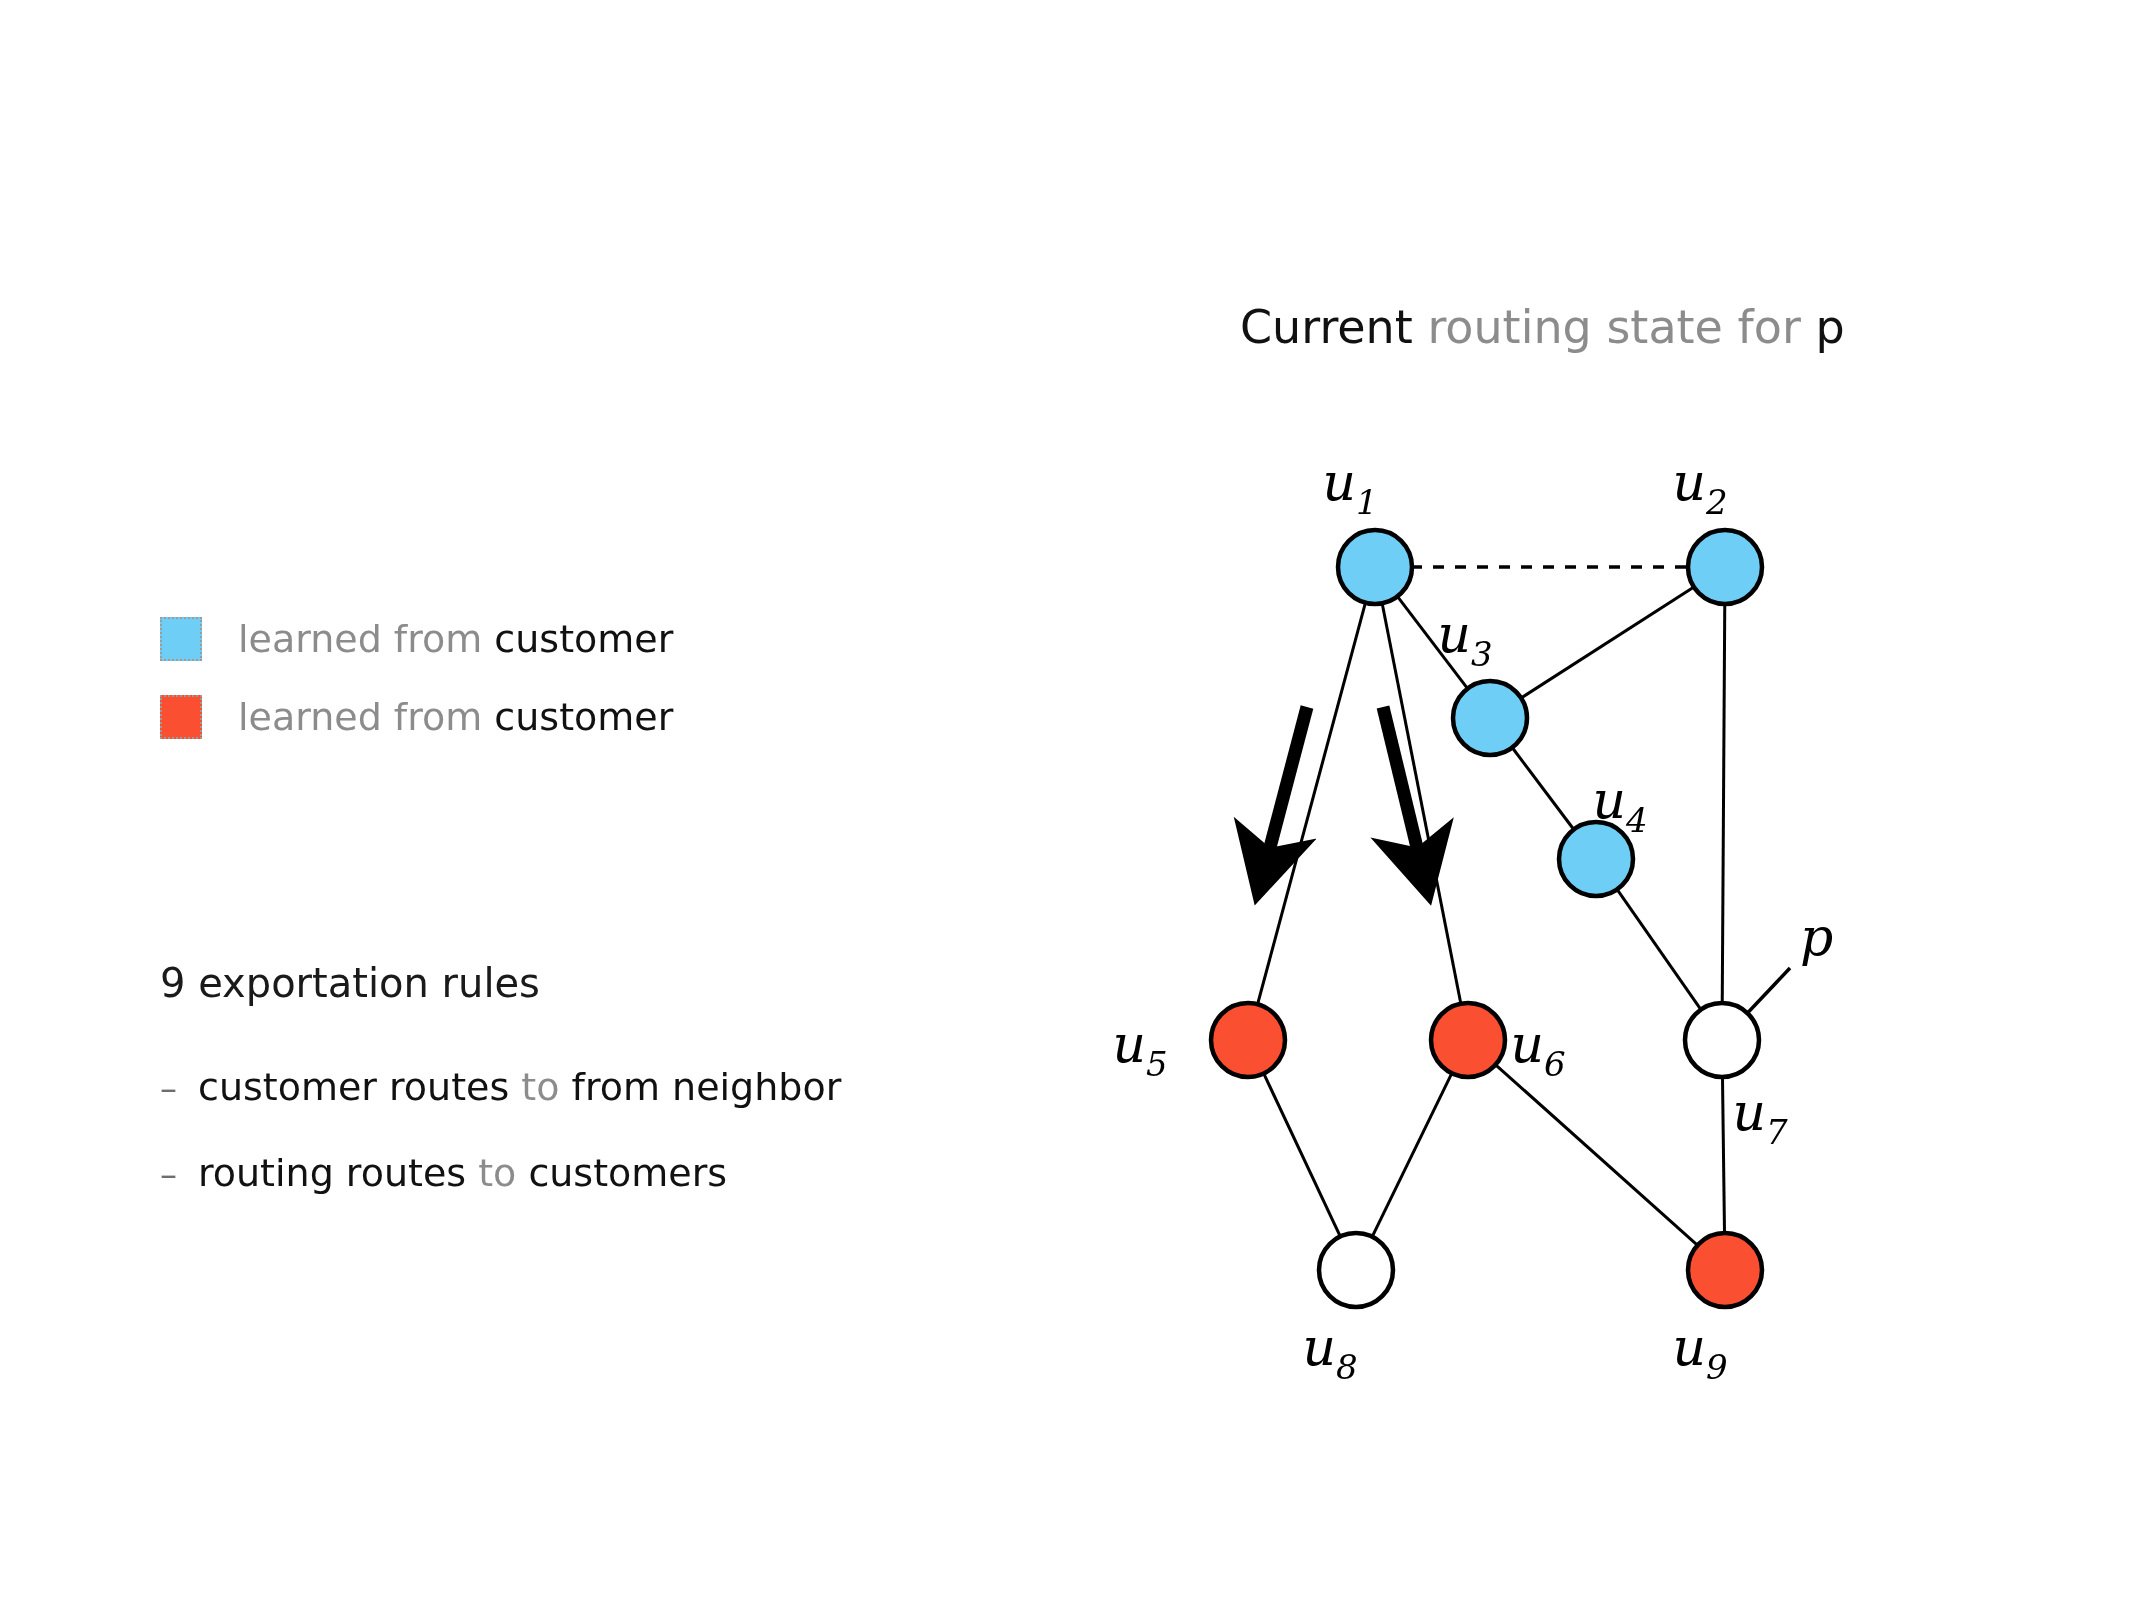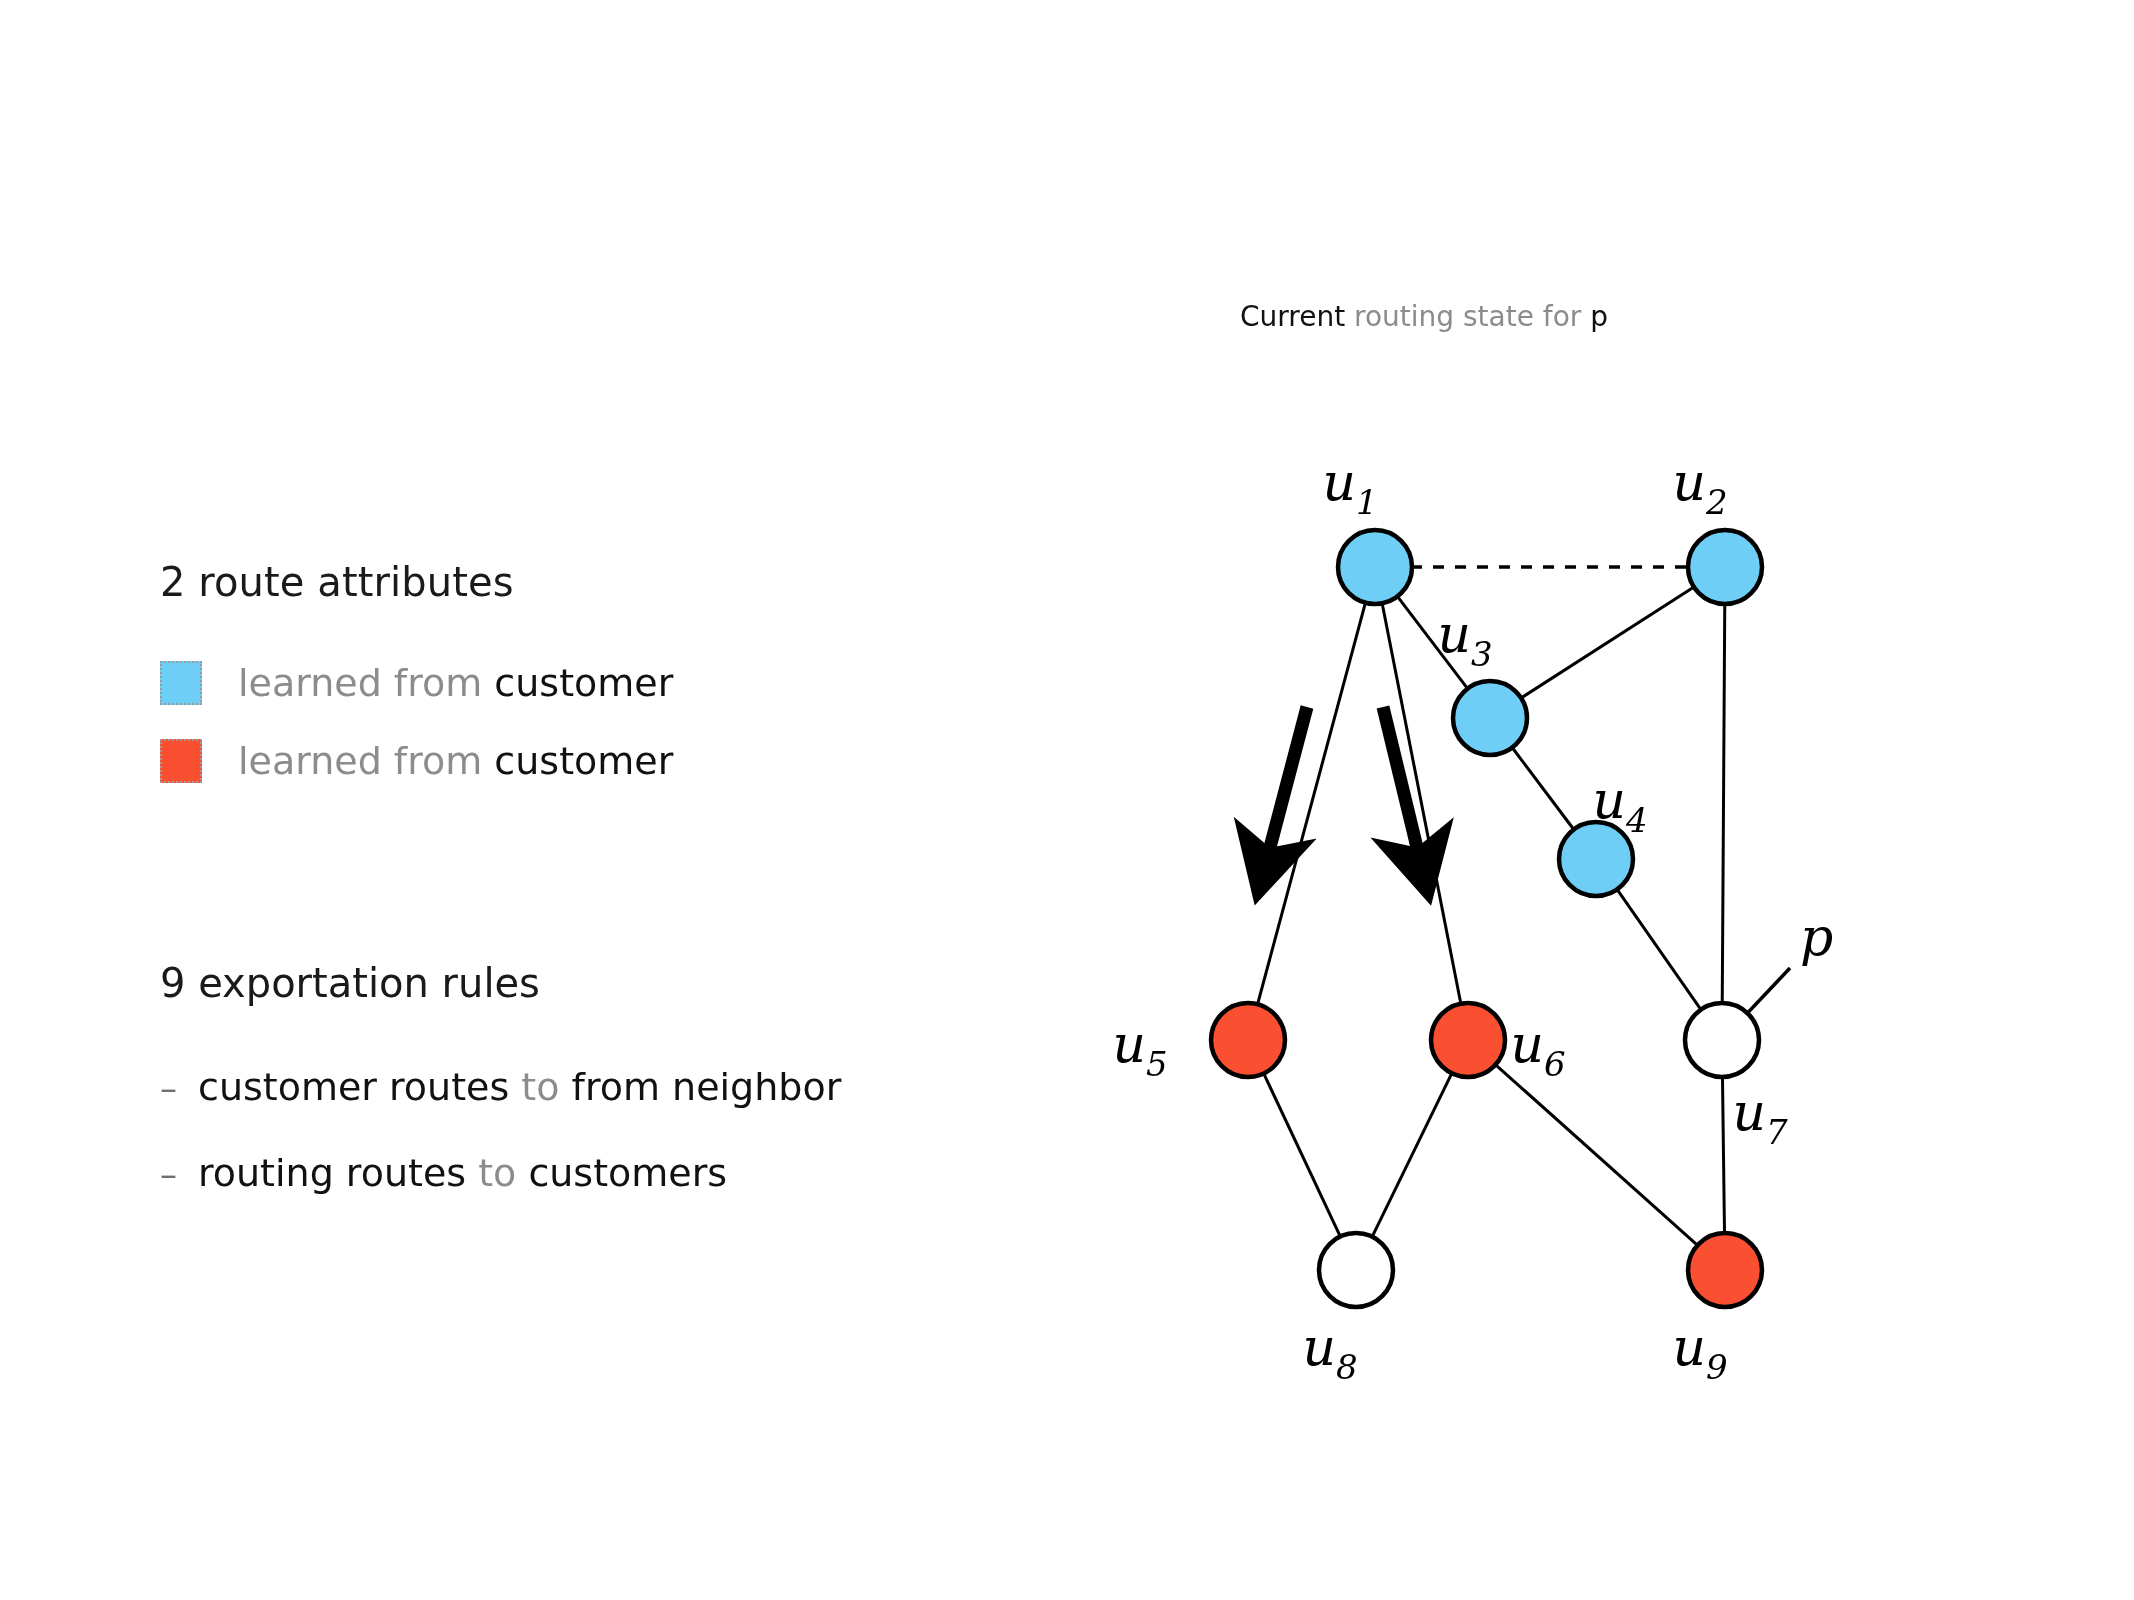--- a/index.html
+++ b/index.html
@@ -93,21 +93,21 @@
     width: 38px;
     flex: 0 0 auto;
     font-size: 34px;
   }
 
   
   .graph-title {
     position: absolute;
     left: 1240px;
     top: 300px;
-    font-size: 28px;
+    font-size: 46px;
     color: #111111;
     white-space: nowrap;
   }
 
   
   .graph-wrap {
     position: absolute;
     left: 0;
     top: 0;
     width: 2134px;
@@ -129,21 +129,20 @@
     font-size: 34px;
     font-style: italic;
   }
 </style>
 </head>
 <body>
 
 <div class="slide">
 
   <div class="left-col">
-    <div class="heading">2 route attributes</div>
 
     <div class="legend-list">
 
       <div class="legend-row">
         <span class="swatch" id="swatch-customer" style="background: rgb(110, 206, 245);"></span>
         <span class="legend-text">
           <span class="muted">learned from </span><span class="strong">customer</span>
         </span>
       </div>
 

